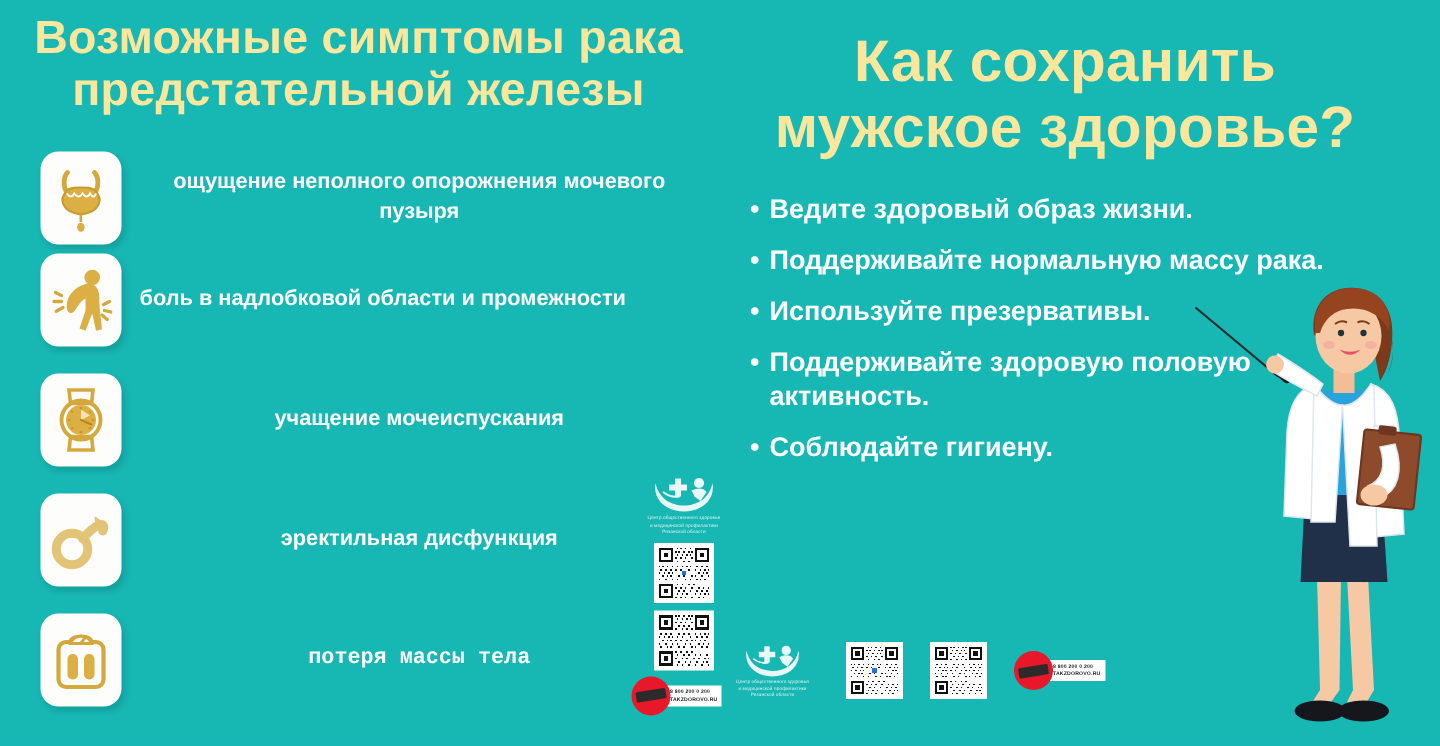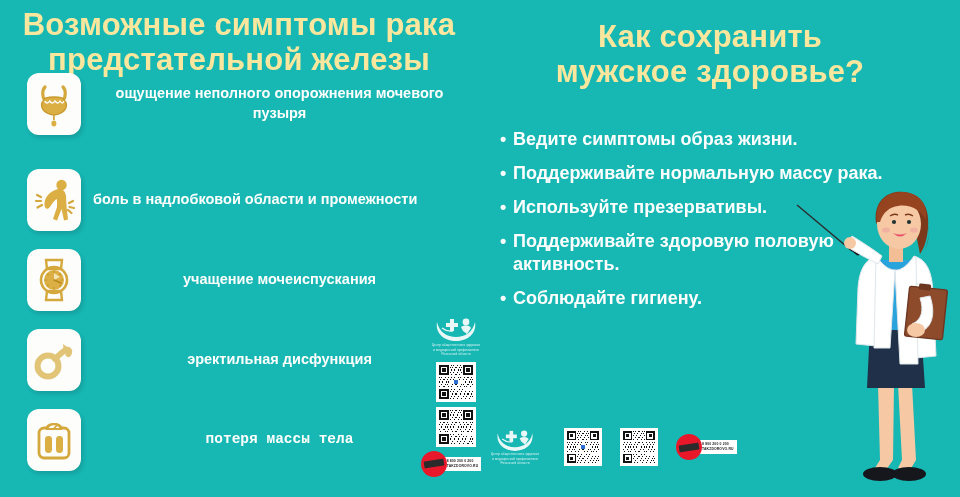--- a/index.html
+++ b/index.html
@@ -10,21 +10,21 @@
     overflow:hidden;position:relative;
   }
   .stage{position:absolute;inset:0;width:900px;height:497px;}
 
   
   .title{
     position:absolute;color:#fae79d;font-weight:bold;
     text-align:center;line-height:1.12;letter-spacing:.2px;
   }
   #title-left{left:4px;top:8px;width:470px;font-size:31px;}
-  #title-right{left:490px;top:20px;width:440px;font-size:31px;}
+  #title-right{left:490px;top:20px;width:440px;font-size:39px;}
 
   
   .symptom-row{position:absolute;left:0;width:480px;display:flex;align-items:center;}
   .tile{
     width:54px;height:62px;flex:0 0 54px;margin-left:27px;
     background:#fdfdfb;border-radius:12px;
     box-shadow:2px 3px 4px rgba(0,0,0,.13);
     display:flex;align-items:center;justify-content:center;
   }
   .sym-text{
@@ -93,21 +93,21 @@
   <div class="title" id="title-left">
     <div>Возможные симптомы рака</div>
     <div>предстательной железы</div>
   </div>
 
   <div class="title" id="title-right">
     <div>Как сохранить</div>
     <div>мужское здоровье?</div>
   </div>
 
-  <div class="symptom-row" style="top:72px;height:64px;">
+  <div class="symptom-row" style="top:100px;height:64px;">
     <div class="tile">
       <svg class="svg-icon" width="40" height="46" viewBox="0 0 40 46">
         <path d="M11 6 C8 9 8 16 11 20" stroke="#d4a83c" stroke-width="3.2" fill="none" stroke-linecap="round"></path>
         <path d="M29 6 C32 9 32 16 29 20" stroke="#d4a83c" stroke-width="3.2" fill="none" stroke-linecap="round"></path>
         <path d="M10 19 C10 15 30 15 30 19 C34 23 34 32 20 34 C6 32 6 23 10 19 Z" fill="#dcaf44" stroke="#c99a2e" stroke-width="1.4"></path>
         <path d="M10.5 20 q3 4 5 0 q3 4 5.5 0 q3 4 5 0 q2.6 4 4 0" stroke="#fdfdfb" stroke-width="1.3" fill="none"></path>
         <path d="M19 34 l1.8 0 l0 5 l-1.8 0 Z" fill="#d4a83c"></path>
         <ellipse cx="19.9" cy="42.5" rx="2.5" ry="3" fill="#dcaf44"></ellipse>
       </svg>
     </div>
@@ -171,21 +171,21 @@
         <rect x="12" y="19" width="7" height="17" rx="3.4" fill="#dcaf44"></rect>
         <rect x="23" y="19" width="7" height="17" rx="3.4" fill="#dcaf44"></rect>
       </svg>
     </div>
     <div class="sym-text">потеря массы тела</div>
   </div>
 
   <div id="advice">
     <div class="advice-item">
       <span class="advice-bullet">•</span>
-      <span class="advice-label">Ведите симптомы образ жизни.</span>
+      <span class="advice-label">Ведите здоровый образ жизни.</span>
     </div>
     <div class="advice-item">
       <span class="advice-bullet">•</span>
       <span class="advice-label">Поддерживайте нормальную массу рака.</span>
     </div>
     <div class="advice-item">
       <span class="advice-bullet">•</span>
       <span class="advice-label">Используйте презервативы.</span>
     </div>
     <div class="advice-item">

